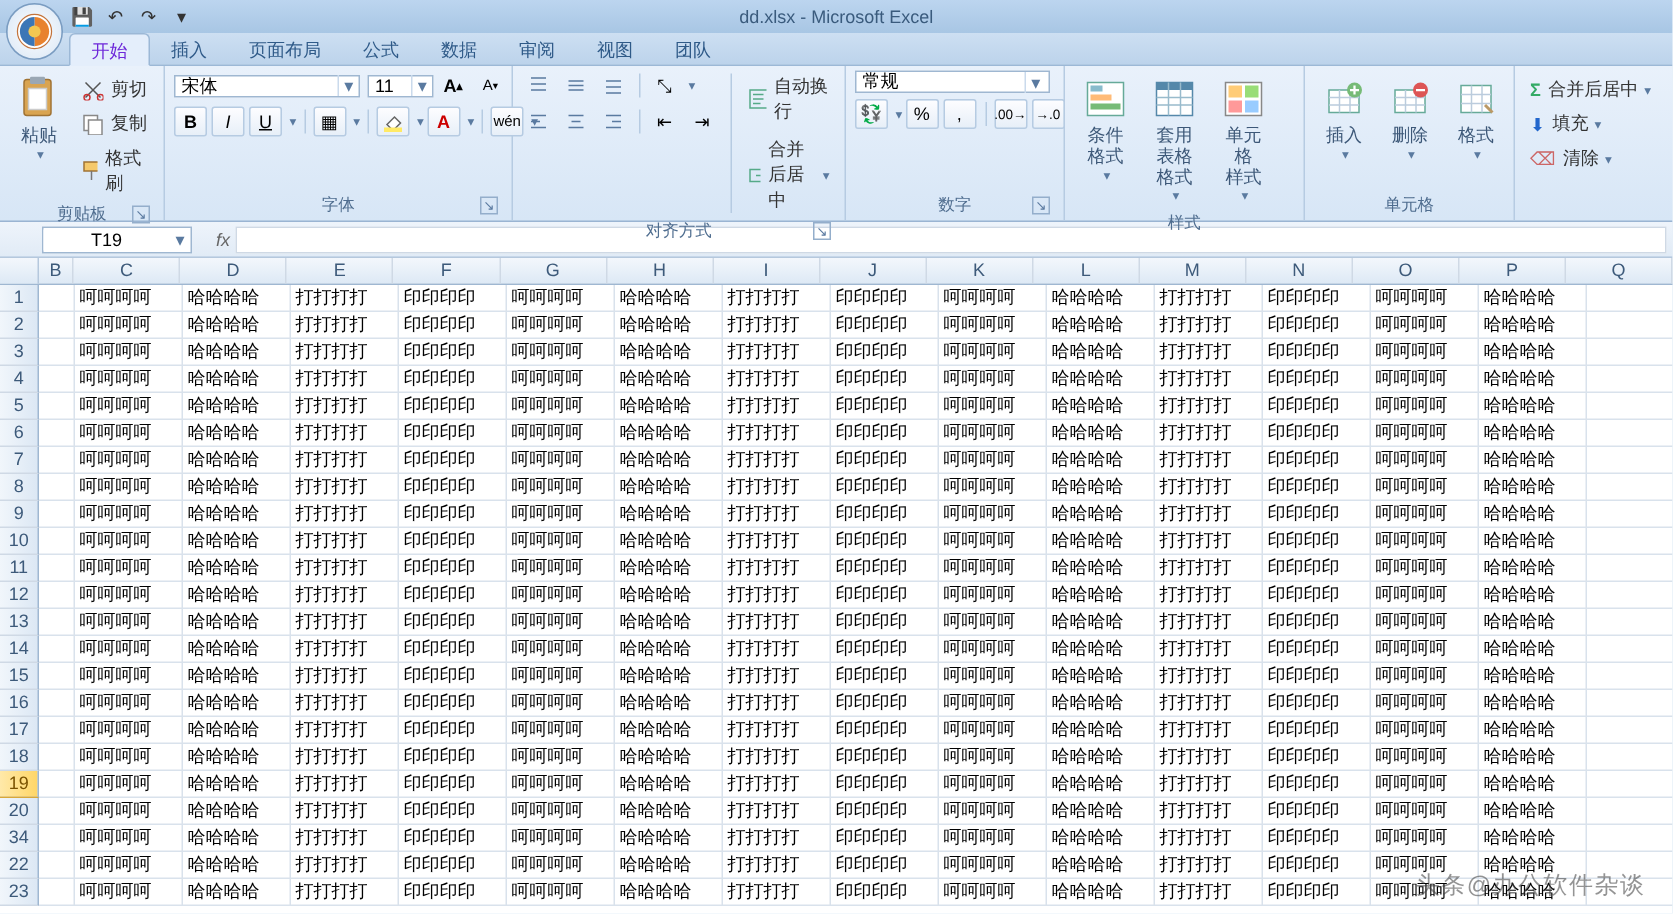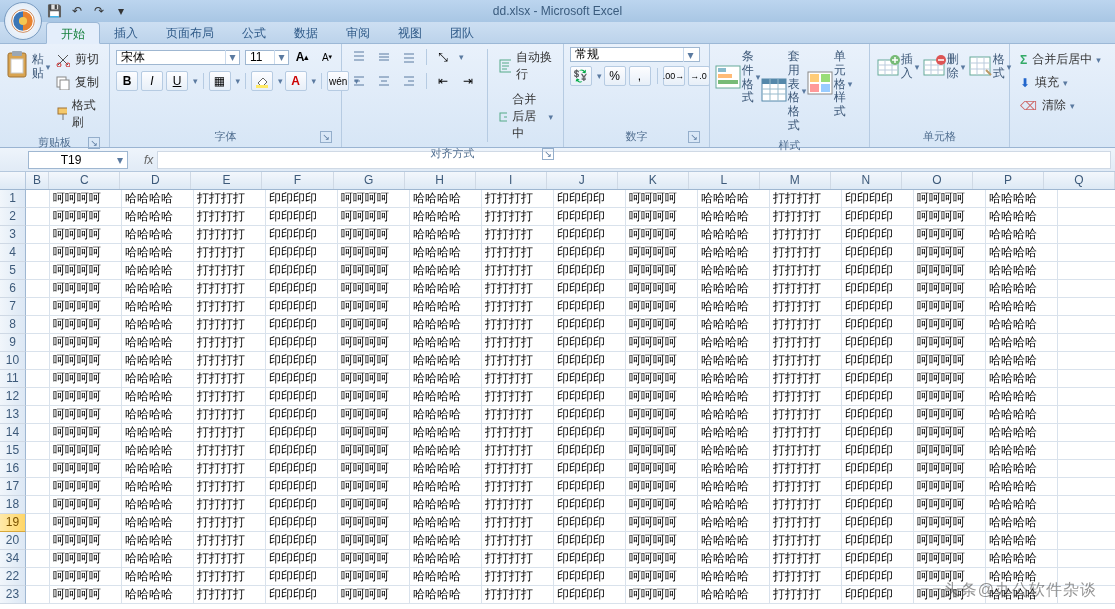--- a/index.html
+++ b/index.html
@@ -5,27 +5,27 @@
 * { margin:0; padding:0; box-sizing:border-box; font-family:"Microsoft YaHei","SimSun",sans-serif; }
 body { width:1115px; height:609px; overflow:hidden; background:#cfe2f3; font-size:12px; }
 .titlebar { height:22px; background:linear-gradient(#bcd5ef,#a8c6e4); display:flex; align-items:center; color:#3b3b3b; position:relative; }
 .titlebar .qat { display:flex; gap:4px; margin-left:46px; }
 .titlebar .qat span { display:inline-flex; width:18px; height:18px; align-items:center; justify-content:center; }
 .titlebar .title { position:absolute; left:50%; transform:translateX(-50%); font-size:12px; color:#3a5b7d;}
 .office-btn { position:absolute; left:4px; top:2px; width:38px; height:38px; border-radius:50%; background:radial-gradient(#fefeff,#d8e6f5); border:1px solid #7a9cc1; z-index:20; display:flex; align-items:center; justify-content:center; }
 .office-btn svg { width:26px; height:26px; }
 .tabs { height:22px; background:linear-gradient(#cddff2,#bcd3eb); display:flex; padding-left:46px; border-bottom:1px solid #9cb8d6;}
 .tab { padding:3px 14px 0 14px; color:#2f5a88; cursor:default; border-top-left-radius:4px; border-top-right-radius:4px; }
-.tab.active { background:#e4eefb; border:1px solid #9cb8d6; border-bottom:1px solid #e4eefb; margin-bottom:-1px; color:#15803d; }
+.tab.active { background:#e4eefb; border:1px solid #9cb8d6; border-bottom:1px solid #e4eefb; margin-bottom:-1px; color:#6d28d9; }
 .ribbon { height:104px; background:linear-gradient(#e9f1fb,#d7e6f6); display:flex; border-bottom:1px solid #9ab4d2; position:relative;}
 .group { border-right:1px solid #b6cbe2; display:flex; flex-direction:column; justify-content:space-between; padding:3px 6px 1px 6px; }
 .group-label { text-align:center; font-size:11px; color:#4f6d8f; padding:2px 0; position:relative;}
 .group-body { display:flex; flex:1; gap:4px; align-items:flex-start; }
 .gbtn { display:inline-flex; align-items:center; justify-content:center; padding:1px 3px; border:1px solid transparent; border-radius:3px; min-height:20px; font-size:12px; color:#333;}
-.bigbtn { display:flex; flex-direction:row; align-items:center; justify-content:center; width:42px; padding:2px 3px; border:1px solid transparent; border-radius:3px; font-size:12px; color:#3d5878; text-align:center; line-height:1.15;}
+.bigbtn { display:flex; flex-direction:column; align-items:center; justify-content:center; width:42px; padding:2px 3px; border:1px solid transparent; border-radius:3px; font-size:12px; color:#3d5878; text-align:center; line-height:1.15;}
 .bigbtn .ic { width:32px; height:32px; margin-bottom:2px; display:flex; align-items:center; justify-content:center;}
 .col { display:flex; flex-direction:column; gap:2px; }
 .row { display:flex; gap:2px; align-items:center; }
 .sep { width:1px; background:#b6cbe2; margin:2px 3px; align-self:stretch;}
 .combo { display:inline-flex; align-items:center; background:#fff; border:1px solid #9fb7d1; height:15px; font-size:12px;}
 .combo input { border:none; outline:none; font-size:12px; padding:0 4px; height:18px; background:transparent;}
 .combo .dd { width:14px; text-align:center; color:#5a7aa0; border-left:1px solid #cadaec;}
 .iconbtn { width:22px; height:20px; display:inline-flex; align-items:center; justify-content:center; border:1px solid #b6cbe2; background:linear-gradient(#fdfdff,#e7eff8); border-radius:2px; margin-right:1px;}
 .iconbtn.flat { border-color:transparent; background:transparent; }
 .dlaunch { position:absolute; right:3px; bottom:3px; width:12px; height:12px; border:1px solid #94aecb; font-size:9px; line-height:10px; text-align:center; color:#5a7aa0;}

